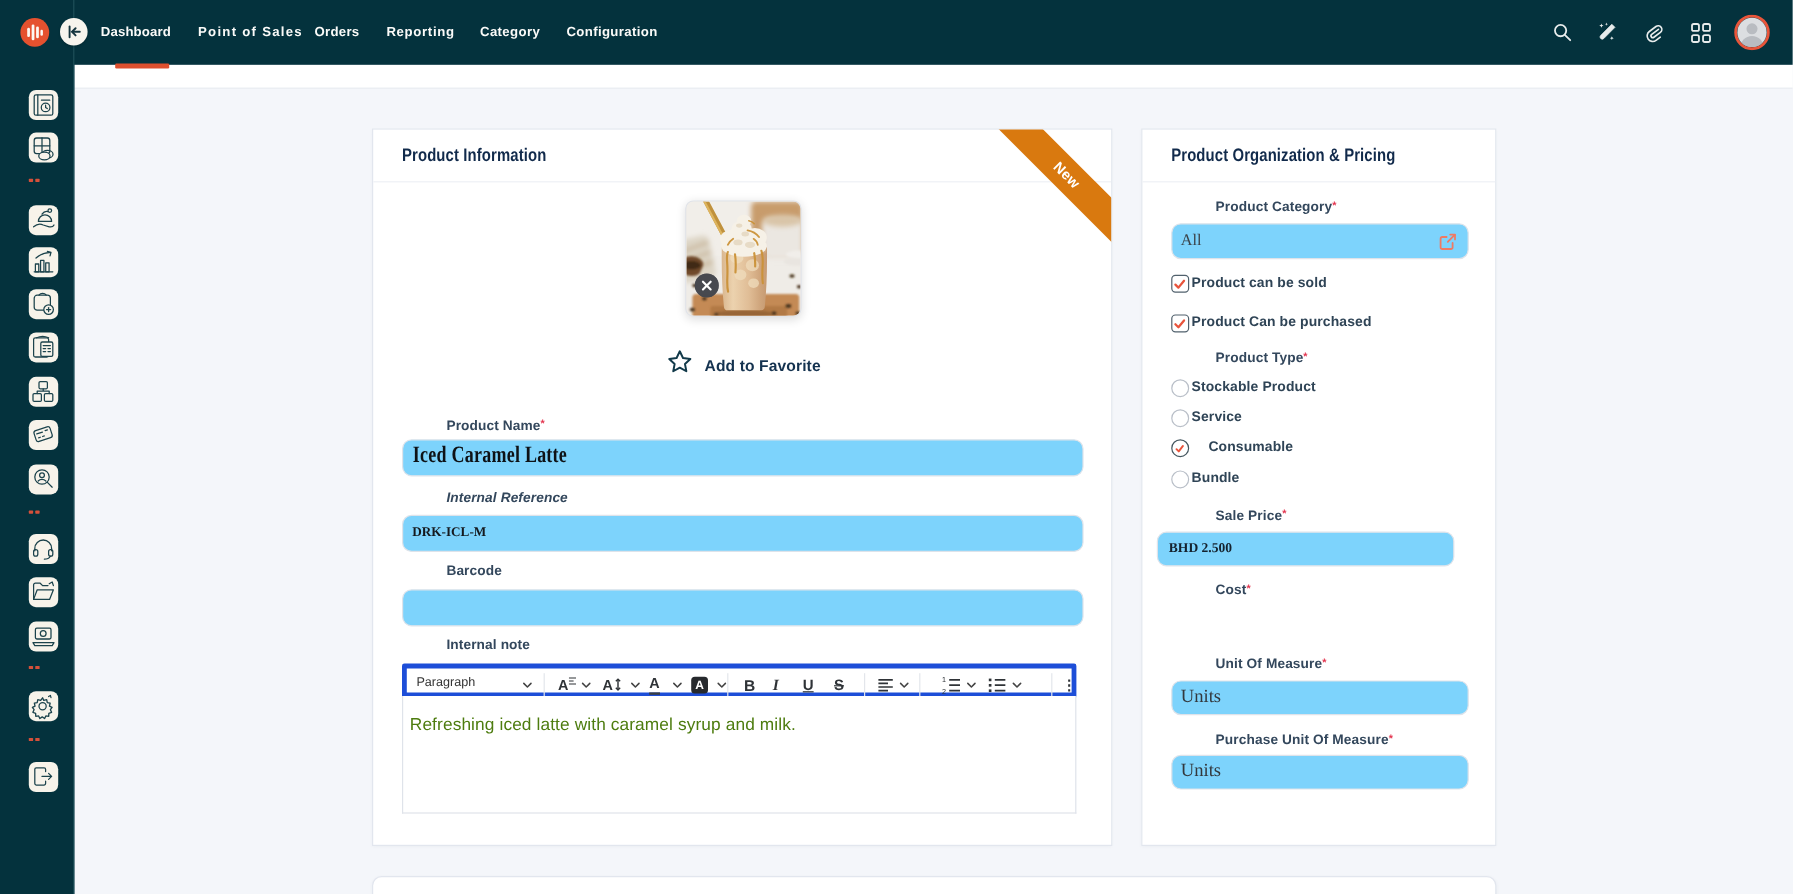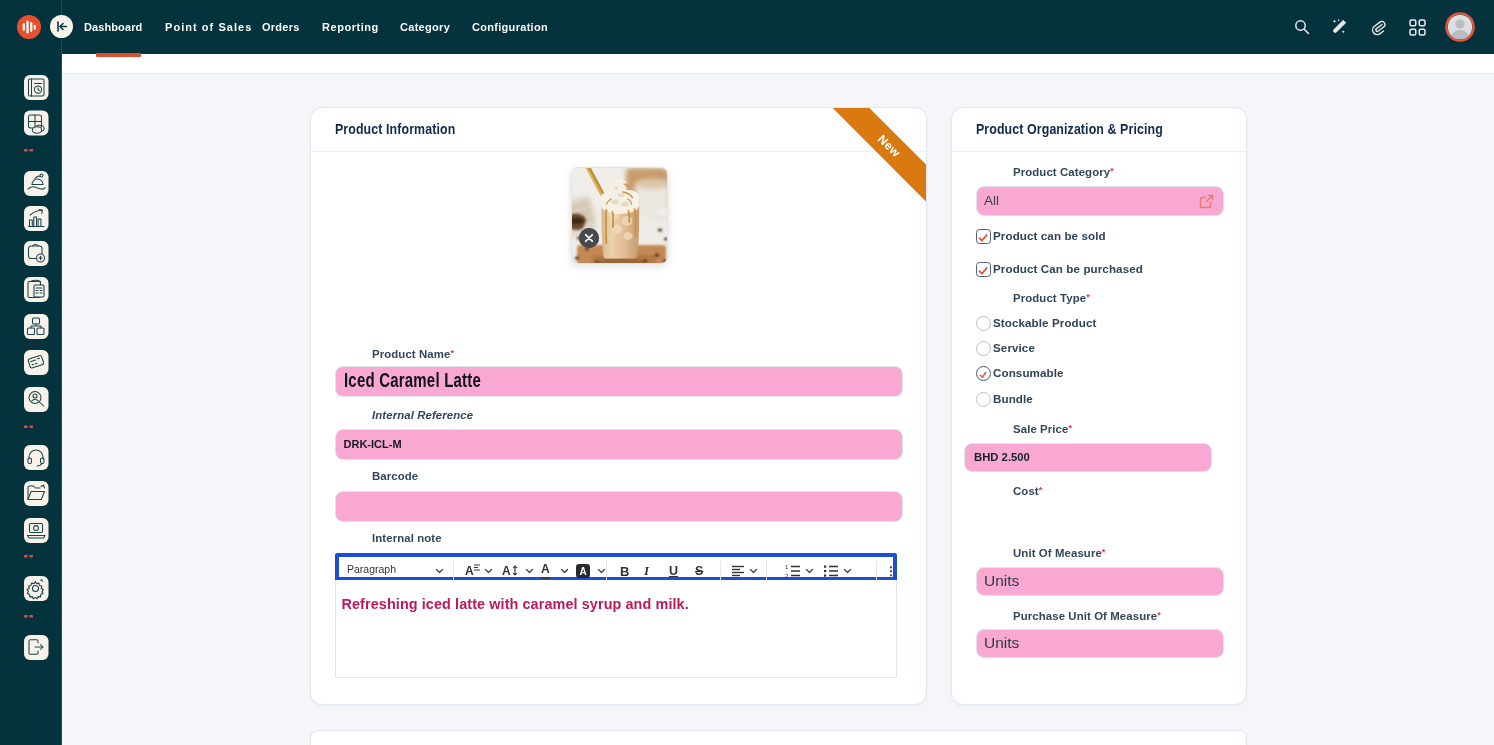--- a/index.html
+++ b/index.html
@@ -8,42 +8,42 @@
 #topbar { position:absolute; left:0; top:0; width:1494px; height:54px; background:#04323d; z-index:5; }
 #sidebar { position:absolute; left:0; top:0; width:62px; height:745px; background:#04323d; z-index:6; }
 #sidebar .vline { position:absolute; left:61px; top:0; width:1px; height:745px; background:#24545e; opacity:0.85; }
 #whitestrip { position:absolute; left:62px; top:54px; width:1432px; height:20px; background:#ffffff; border-bottom:1px solid #e7eaf0; z-index:4; }
 .menu { position:absolute; top:0; height:54px; line-height:54px; color:#fbfbf9; font-weight:bold; font-size:11px; z-index:7; letter-spacing:0.1px; }
 #underline { position:absolute; left:96px; top:53px; width:45px; height:3.5px; background:#dd4f2e; z-index:8; border-radius:1px; }
 #logo { position:absolute; left:17px; top:15px; width:24px; height:24px; border-radius:50%; background:#e5512f; z-index:8; }
 #collapse { position:absolute; left:50px; top:15px; width:23px; height:23px; border-radius:50%; background:#f7f4ed; z-index:8; box-shadow:0 1px 2px rgba(0,0,0,.2); }
 .hicon { position:absolute; top:0; height:54px; display:flex; align-items:center; z-index:7; }
 
-.card { position:absolute; background:#fff; border:1px solid #e2e6ee; border-radius:12px; box-shadow:0 1px 3px rgba(40,50,80,.05); }
+.card { position:absolute; background:#fff; border:1px solid #e2e6ee; border-radius:0; box-shadow:0 1px 3px rgba(40,50,80,.05); }
 #card1 { left:310px; top:107px; width:617px; height:598px; overflow:hidden; }
 #card2 { left:951px; top:107px; width:296px; height:598px; }
 #card3 { left:310px; top:730px; width:937px; height:25px; border-radius:8px 8px 0 0; }
 .cardtitle > span { display:inline-block; transform:scaleY(1.22); transform-origin:0 50%; position:relative; top:-1.5px; }
 .cardtitle { position:absolute; left:24px; top:0; height:43px; line-height:45px; font-weight:bold; font-size:12.4px; color:#112a4b; letter-spacing:0.1px; }
 .cardhead { position:absolute; left:0; top:43px; width:100%; height:1px; background:#eef0f5; }
 .lbl { position:absolute; font-weight:bold; font-size:11.4px; color:#33475c; letter-spacing:0.1px;padding-left:37px; }
 .lbl .req { color:#e3344e; font-size:9px; vertical-align:2px; }
-.inp { position:absolute; background:#f9a8d4; border:1px solid #dee3ea; border-radius:8px; display:flex; align-items:center; }
+.inp { position:absolute; background:#7dd3fc; border:1px solid #dee3ea; border-radius:8px; display:flex; align-items:center;font-family:Liberation Serif, serif; }
 .inp > span { position:relative; top:-1px; }
 
 #ribbon { position:absolute; left:488px; top:25px; width:180px; height:26px; background:#d9790f; transform:rotate(45deg); display:flex; align-items:center; justify-content:center; color:#fff; font-weight:bold; font-size:12px; letter-spacing:0.3px; }
 
 #imgbox { position:absolute; left:260px; top:59px; width:97px; height:97px; border-radius:7px; border:1px solid #e0e3e9; box-shadow:0 2px 8px rgba(0,0,0,.13); overflow:hidden; background:#efece7; }
 #xbadge { position:absolute; left:268px; top:120px; width:20px; height:20px; border-radius:50%; background:rgba(68,72,78,.88); color:#fff; z-index:3; text-align:center; line-height:20px; font-size:10px; font-weight:bold; }
 #favrow { position:absolute; left:0; top:182px; width:617px; height:28px; display:flex; align-items:center; justify-content:center; }
 #favrow span { font-weight:bold; font-size:13px; color:#14324f; margin-left:9px; letter-spacing:0.1px; }
 
 #toolbar { position:absolute; left:24px; top:445px; width:562px; height:28px; border:4px solid #1d4ed8; background:#fff; border-radius:2px 2px 0 0; }
 #editor { position:absolute; left:24px; top:472px; width:562px; height:98px; border:1px solid #dfe3ea; border-top:none; background:#fff; }
-#editor div { margin:16px 0 0 5.5px; font-weight:bold; font-size:14.4px; color:#be185d; letter-spacing:0.1px; }
+#editor div { margin:16px 0 0 5.5px; font-weight:normal; font-size:14.4px; color:#4d7c0f; letter-spacing:0.1px; }
 .chv { position:absolute; top:0; }
 .tsep { position:absolute; top:4px; width:1px; height:20px; background:#e3e6eb; }
 .titem { position:absolute; top:0; height:28px; display:flex; align-items:center; color:#2f3337; }
 
 .cb { position:absolute; width:14.5px; height:14.5px; border:1.5px solid #51616d; border-radius:3.5px; background:#fff; }
 .rad { position:absolute; width:15px; height:15px; border:1.5px solid #b9bfc8; border-radius:50%; background:#fff; }
 .chklbl { position:absolute; font-weight:bold; font-size:11.6px; color:#2f4456; letter-spacing:0.1px; }
 </style>
 </head>
 <body>
@@ -331,20 +331,26 @@
       <path d="M52 16 q3 .5 4.5 2.5" stroke-width="1.3"></path>
       <path d="M56 31 q3 2 3.5 5" stroke-width="1.4"></path>
     </g>
   </svg></div>
   <div id="xbadge">
       <svg width="20" height="20" viewBox="0 0 20 20" style="display:block">
         <circle cx="10" cy="10" r="10" fill="#45484e" opacity="0.92"></circle>
         <path d="M6.8 6.8 L13.2 13.2 M13.2 6.8 L6.8 13.2" stroke="#fff" stroke-width="1.8" stroke-linecap="round"></path>
       </svg>
     </div>
+  <div id="favrow">
+      <svg style="position:relative; top:-2px;" width="23" height="22" viewBox="0 0 24 23" fill="none" stroke="#123a4a" stroke-width="1.7" stroke-linejoin="round">
+        <path d="M12 1.8 l2.8 5.9 6.4.8 -4.7 4.4 1.2 6.3 -5.7-3.1 -5.7 3.1 1.2-6.3 -4.7-4.4 6.4-.8 Z"></path>
+      </svg>
+      <span>Add to Favorite</span>
+    </div>
   <div class="lbl" style="left:24px; top:240px;">Product Name<span class="req">*</span></div>
   <div class="inp" style="left:24px; top:258px; width:568px; height:31px;">
       <span style="margin-left:8px; font-weight:bold; font-size:15px; color:#0e1216; letter-spacing:0.2px; display:inline-block; transform:scaleY(1.3); transform-origin:0 54%;">Iced Caramel Latte</span>
     </div>
   <div class="lbl" style="left:24px; top:300.5px;font-style:italic;">Internal Reference</div>
   <div class="inp" style="left:24px; top:321px; width:568px; height:31px;">
       <span style="margin-left:7.5px; font-weight:bold; font-size:11px; color:#15191e;">DRK-ICL-M</span>
     </div>
   <div class="lbl" style="left:24px; top:361.5px;">Barcode</div>
   <div class="inp" style="left:24px; top:383px; width:568px; height:31px;"></div>
@@ -458,21 +464,21 @@
       </svg></div>
   <div class="chklbl" style="left:41px; top:153.5px;">Product Can be purchased</div>
   <div class="lbl" style="left:24px; top:184px;">Product Type<span class="req">*</span></div>
   <div class="rad" style="left:24px; top:208px;"></div>
   <div class="chklbl" style="left:41px; top:207.5px;">Stockable Product</div>
   <div class="rad" style="left:24px; top:233px;"></div>
   <div class="chklbl" style="left:41px; top:232.5px;">Service</div>
   <div class="rad" style="left:24px; top:258px; border-color:#44565f;"><svg width="12" height="12" viewBox="0 0 12 12" style="margin:0 0 0 0">
         <path d="M3.4 6.3 L5.3 8.2 L8.8 3.6" fill="none" stroke="#e8543c" stroke-width="1.6" stroke-linecap="round" stroke-linejoin="round"></path>
       </svg></div>
-  <div class="chklbl" style="left:41px; top:257.5px;text-align:center;">Consumable</div>
+  <div class="chklbl" style="left:55px; top:257.5px;text-align:center;">Consumable</div>
   <div class="rad" style="left:24px; top:284px;"></div>
   <div class="chklbl" style="left:41px; top:283.5px;">Bundle</div>
   <div class="lbl" style="left:24px; top:315px;">Sale Price<span class="req">*</span></div>
   <div class="inp" style="left:12px; top:335px; width:248px; height:29px;">
       <span style="margin-left:9px; font-weight:bold; font-size:11.3px; color:#15222e;">BHD 2.500</span>
     </div>
   <div class="lbl" style="left:24px; top:377px;">Cost<span class="req">*</span></div>
   <div class="lbl" style="left:24px; top:439px;">Unit Of Measure<span class="req">*</span></div>
   <div class="inp" style="left:24px; top:459px; width:248px; height:29px;">
       <span style="margin-left:7px; font-size:15.5px; color:#33383d;">Units</span>

